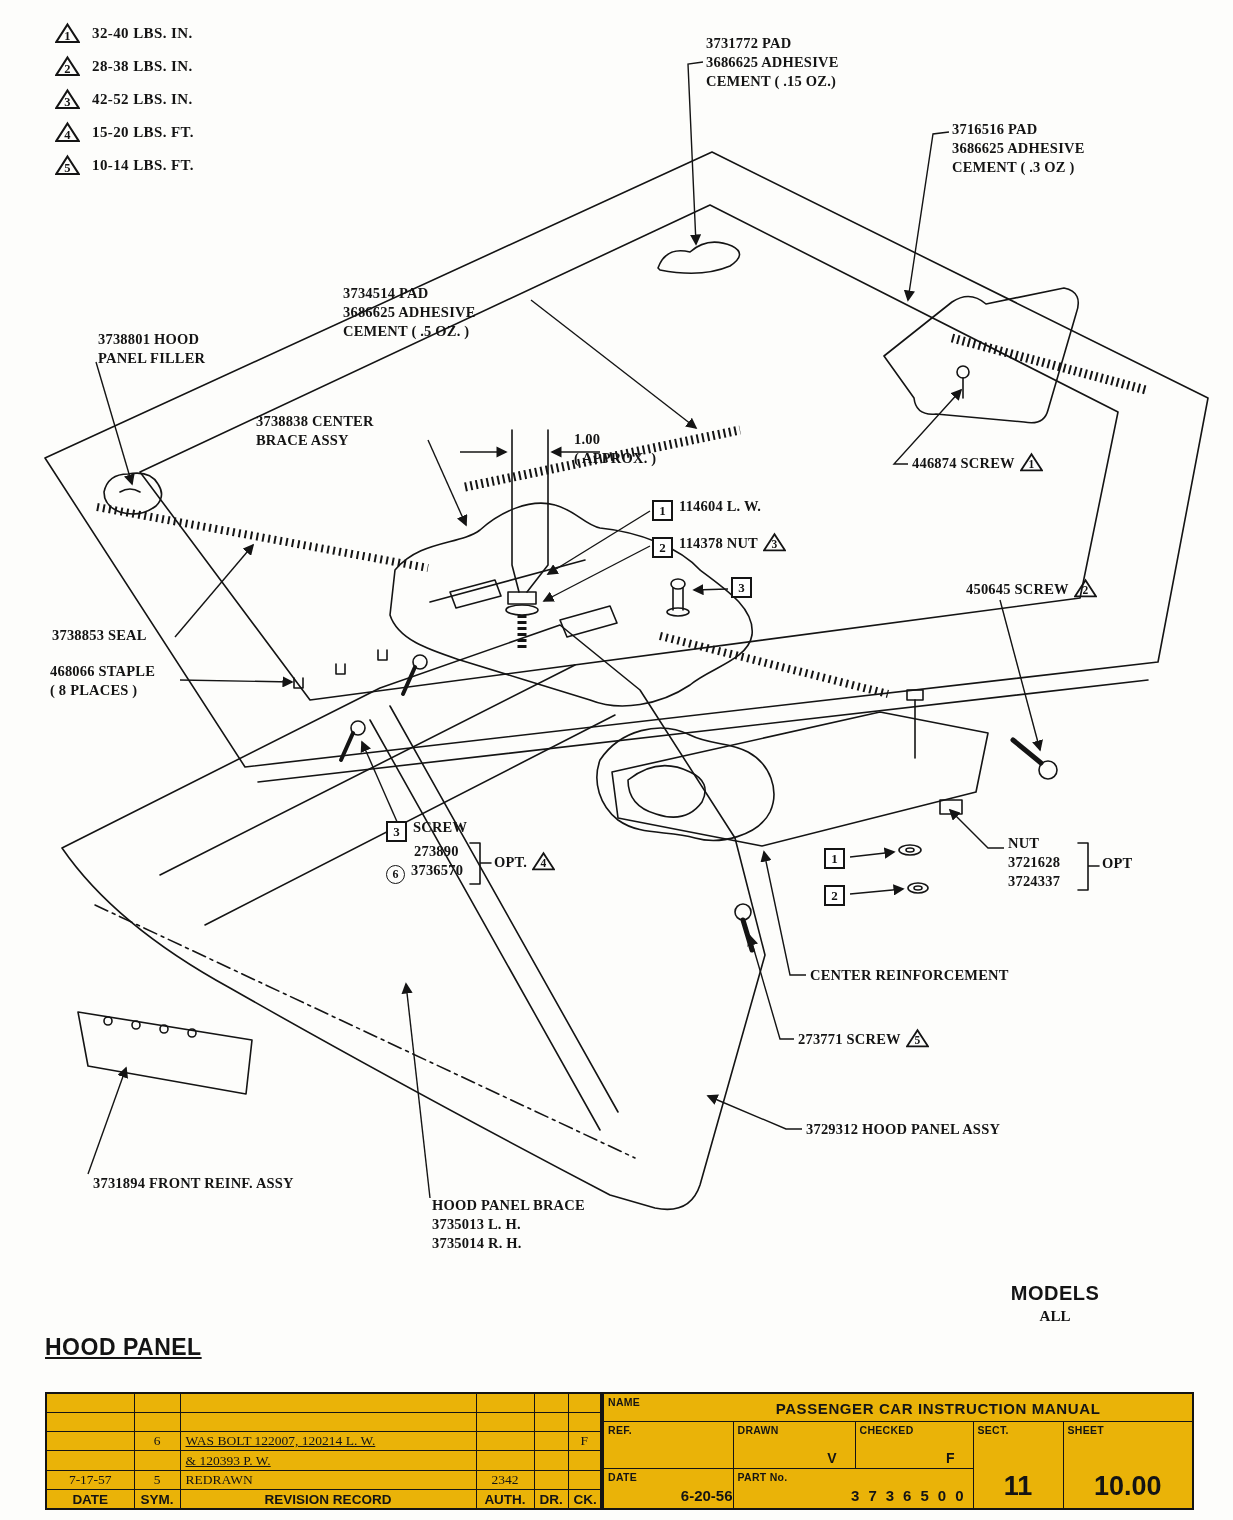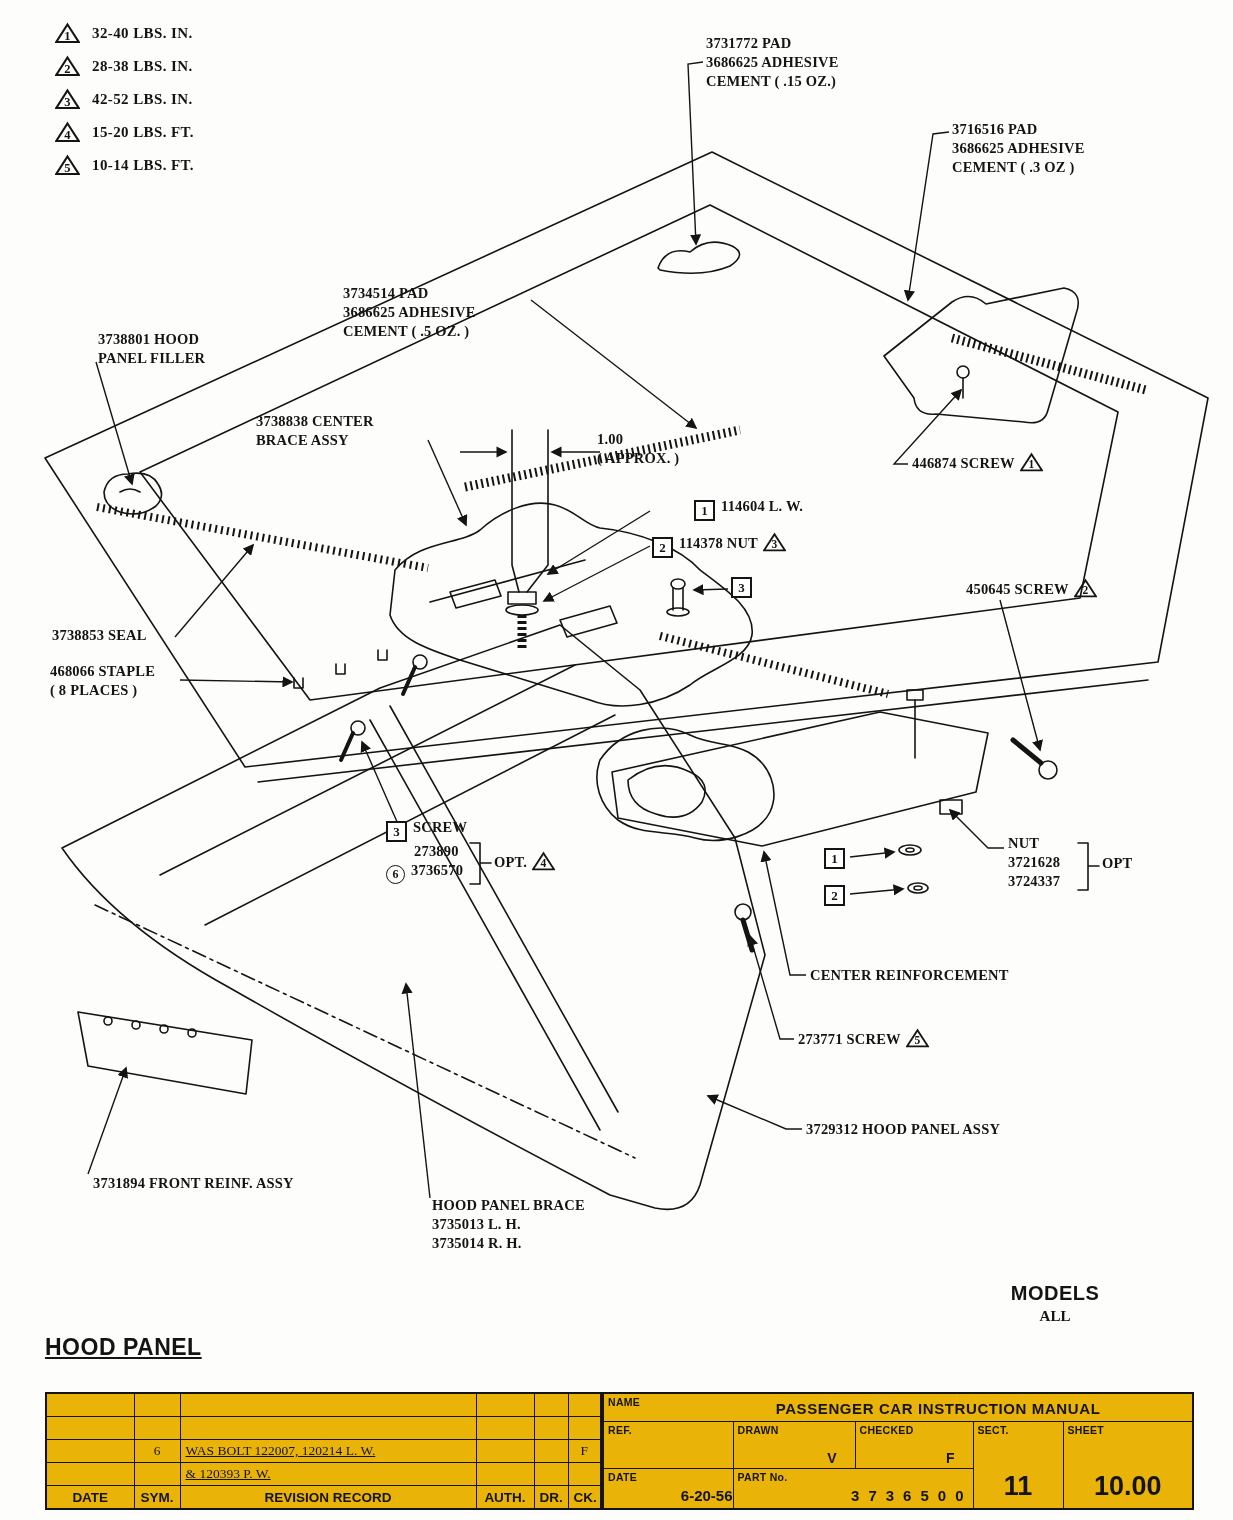--- a/index.html
+++ b/index.html
@@ -41,23 +41,23 @@
   .legend-row { display:flex; align-items:center; gap:12px; margin-bottom:11px;
                 font:bold 15px "Liberation Serif", serif; letter-spacing:.4px; }
   .legend-row svg.tri { margin-left:0; width:25px; height:22px; vertical-align:0; }
 
   
   .c-pad1   { left:706px; top:34px; }
   .c-pad2   { left:952px; top:120px; }
   .c-pad3   { left:343px; top:284px; }
   .c-filler { left:98px;  top:330px; }
   .c-cbrace { left:256px; top:412px; }
-  .c-dim    { left:597px; top:430px; }
+  .c-dim    { left:574px; top:430px; }
   .c-446874 { left:912px; top:452px; }
-  .c-lw     { left:652px; top:497px;margin-left:42px; }
+  .c-lw     { left:652px; top:497px; }
   .c-114378 { left:652px; top:532px; }
   .c-box3   { left:731px; top:574px; }
   .c-450645 { left:966px; top:578px; }
   .c-seal   { left:52px;  top:626px; }
   .c-staple { left:50px;  top:662px; }
   .c-screwgrp     { left:386px; top:818px; }
   .c-screwgrp-opt { left:494px; top:851px; }
   .c-nutbox1 { left:824px; top:845px; }
   .c-nutbox2 { left:824px; top:882px; }
   .c-nutgrp  { left:1008px; top:834px; }
@@ -427,20 +427,28 @@
         <td class="ctr">F</td>
       </tr>
       <tr>
         <td></td>
         <td class="ctr"></td>
         <td class="underl">&amp; 120393 P. W.</td>
         <td></td>
         <td></td>
         <td></td>
       </tr>
+      <tr>
+        <td class="ctr">7-17-57</td>
+        <td class="ctr">5</td>
+        <td>REDRAWN</td>
+        <td class="ctr">2342</td>
+        <td></td>
+        <td></td>
+      </tr>
       <tr class="r-hdr">
         <td>DATE</td>
         <td>SYM.</td>
         <td>REVISION RECORD</td>
         <td>AUTH.</td>
         <td>DR.</td>
         <td>CK.</td>
       </tr>
     </tbody>
       </table>

